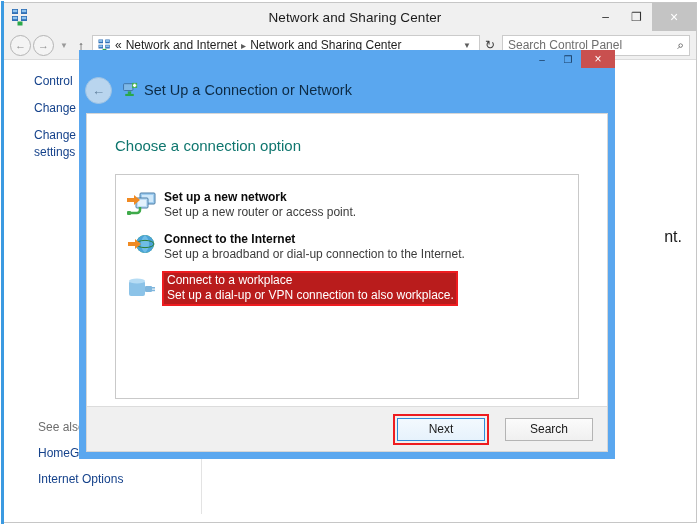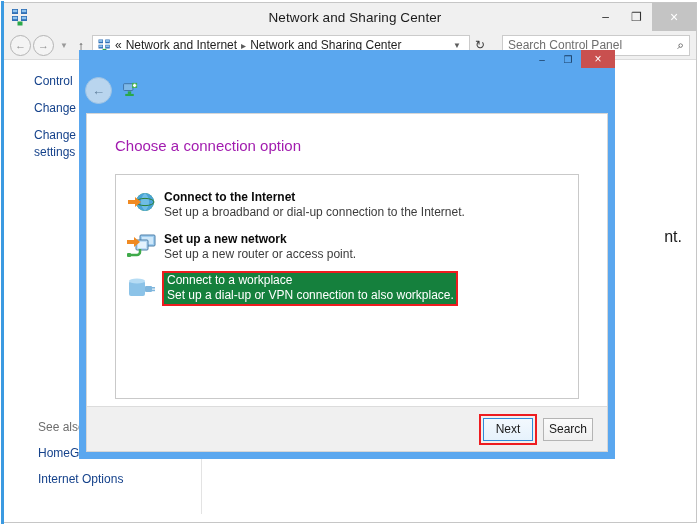--- a/index.html
+++ b/index.html
@@ -148,21 +148,21 @@
   .addr-refresh {
     width: 20px; text-align: center;
     color: #3a3a3a; font-size: 12px;
     flex: none;
   }
   .search-box {
     width: 188px;
     height: 21px;
     background: #ffffff;
     border: 1px solid #cbcbcb;
-    margin-left: 12px;
+    margin-left: 2px;
     display: flex;
     align-items: center;
     padding: 0 5px;
     box-sizing: border-box;
     flex: none;
   }
   .search-ph {
     flex: 1;
     font-size: 12px;
     color: #6e6e6e;
@@ -276,21 +276,21 @@
     left: 7px;
     top: 63px;
     right: 7px;
     bottom: 7px;
     background: #ffffff;
     border: 1px solid #d6d6d6;
     box-sizing: border-box;
   }
   .dlg-heading {
     font-size: 15px;
-    color: #a21caf;
+    color: #0f766e;
     padding: 23px 0 0 28px;
   }
   .opt-panel {
     position: absolute;
     left: 28px;
     top: 60px;
     right: 28px;
     bottom: 52px;
     border: 1px solid #c9c9c9;
     background: #ffffff;
@@ -318,21 +318,21 @@
     color: #0a0a0a;
     font-weight: bold;
     line-height: 15px;
   }
   .opt-desc {
     font-size: 12px;
     color: #3c3c3c;
     line-height: 15px;
   }
   .opt-row.selected .opt-text {
-    background: #15803d;
+    background: #b91c1c;
     padding: 0 2px 1px 3px;
     outline: 2px solid #ee1c20;
     outline-offset: 0px;
   }
   .opt-row.selected .opt-title,
   .opt-row.selected .opt-desc {
     color: #ffffff;
     font-weight: normal;
   }
 
@@ -342,31 +342,31 @@
     height: 45px;
     background: #f0f0f0;
     border-top: 1px solid #dcdcdc;
     display: flex;
     align-items: center;
     justify-content: flex-end;
     padding-right: 14px;
     box-sizing: border-box;
   }
   .btn {
-    width: 50px;
+    width: 88px;
     height: 23px;
     font-size: 12px;
     color: #1a1a1a;
     background: linear-gradient(#fbfbfb, #f0f0f0);
     border: 1px solid #b4b4b4;
     display: flex;
     align-items: center;
     justify-content: center;
     box-sizing: border-box;
-    margin-left: 10px;
+    margin-left: 20px;
   }
   .btn.primary {
     border: 1px solid #2f8ad8;
     background: linear-gradient(#f3f9fe, #e6f2fc);
     outline: 2px solid #ee1c20;
     outline-offset: 2px;
   }
 
   
   .ico-svg { display: block; }
@@ -470,63 +470,64 @@
       <span class="dlg-hdr-icon">
         <svg class="ico-svg" width="17" height="17" viewBox="0 0 20 20">
           <rect x="3" y="2" width="11" height="8" rx="1" fill="#7fb9e8" stroke="#3a6d9e" stroke-width="1"></rect>
           <rect x="8" y="11" width="4" height="3" fill="#2aa84a"></rect>
           <rect x="5" y="14" width="10" height="2.5" fill="#2aa84a"></rect>
           <rect x="13" y="1" width="6" height="6" fill="#3fae50"></rect>
           <rect x="15" y="2" width="2" height="4" fill="#ffffff"></rect>
           <rect x="14" y="3" width="4" height="2" fill="#ffffff"></rect>
         </svg>
       </span>
+      <div class="dlg-hdr-title">Set Up a Connection or Network</div>
     </div>
 
     <div class="dlg-content">
       <div class="dlg-heading">Choose a connection option</div>
 
       <div class="opt-panel">
-
-        <div class="opt-row">
-          <span class="opt-icon">
-            <svg class="ico-svg" width="32" height="32" viewBox="0 0 32 32">
-              <circle cx="19" cy="13" r="9" fill="#3f9f3f"></circle>
-              <path d="M10 13a9 9 0 0 1 18 0 9 9 0 0 1-18 0z" fill="#4aa3d8"></path>
-              <path d="M19 4c-3 3-4 6-4 9s1 6 4 9c3-3 4-6 4-9s-1-6-4-9z" fill="#8ed3f0" opacity=".55"></path>
-              <ellipse cx="19" cy="13" rx="9" ry="3.6" fill="none" stroke="#2d7f35" stroke-width="1"></ellipse>
-              <path d="M2 11h7v4H2z" fill="#f08a22"></path>
-              <path d="M9 8l6 5-6 5z" fill="#f08a22"></path>
-            </svg>
-          </span>
-          <div class="opt-text">
-            <div class="opt-title">Connect to the Internet</div>
-            <div class="opt-desc">Set up a broadband or dial-up connection to the Internet.</div>
-          </div>
-        </div>
 
         <div class="opt-row">
           <span class="opt-icon">
             <svg class="ico-svg" width="32" height="32" viewBox="0 0 32 32">
               <rect x="14" y="4" width="15" height="11" rx="1" fill="#9fcdf0" stroke="#4d7fa8" stroke-width="1"></rect>
               <rect x="16" y="6" width="11" height="7" fill="#cfe8fa"></rect>
               <rect x="10" y="9" width="12" height="10" rx="1" fill="#bcdcf5" stroke="#4d7fa8" stroke-width="1"></rect>
               <rect x="12" y="11" width="8" height="6" fill="#e4f2fd"></rect>
               <rect x="1" y="9" width="7" height="4" fill="#f08a22"></rect>
               <path d="M8 6l6 5-6 5z" fill="#f08a22"></path>
               <path d="M3 24h8a3 3 0 0 0 3-3v-3" fill="none" stroke="#3faa4a" stroke-width="2.5"></path>
               <rect x="1" y="22" width="4" height="4" rx="1" fill="#3faa4a"></rect>
             </svg>
           </span>
           <div class="opt-text">
             <div class="opt-title">Set up a new network</div>
             <div class="opt-desc">Set up a new router or access point.</div>
           </div>
         </div>
 
+        <div class="opt-row">
+          <span class="opt-icon">
+            <svg class="ico-svg" width="32" height="32" viewBox="0 0 32 32">
+              <circle cx="19" cy="13" r="9" fill="#3f9f3f"></circle>
+              <path d="M10 13a9 9 0 0 1 18 0 9 9 0 0 1-18 0z" fill="#4aa3d8"></path>
+              <path d="M19 4c-3 3-4 6-4 9s1 6 4 9c3-3 4-6 4-9s-1-6-4-9z" fill="#8ed3f0" opacity=".55"></path>
+              <ellipse cx="19" cy="13" rx="9" ry="3.6" fill="none" stroke="#2d7f35" stroke-width="1"></ellipse>
+              <path d="M2 11h7v4H2z" fill="#f08a22"></path>
+              <path d="M9 8l6 5-6 5z" fill="#f08a22"></path>
+            </svg>
+          </span>
+          <div class="opt-text">
+            <div class="opt-title">Connect to the Internet</div>
+            <div class="opt-desc">Set up a broadband or dial-up connection to the Internet.</div>
+          </div>
+        </div>
+
         <div class="opt-row selected">
           <span class="opt-icon">
             <svg class="ico-svg" width="32" height="32" viewBox="0 0 32 32">
               <rect x="3" y="8" width="16" height="15" rx="2" fill="#8cc3e8"></rect>
               <ellipse cx="11" cy="8" rx="8" ry="2.6" fill="#b6dcf4"></ellipse>
               <rect x="19" y="13" width="7" height="6" rx="1" fill="#7fb6dd"></rect>
               <rect x="26" y="14" width="3" height="1.6" fill="#7fb6dd"></rect>
               <rect x="26" y="16.6" width="3" height="1.6" fill="#7fb6dd"></rect>
             </svg>
           </span>

